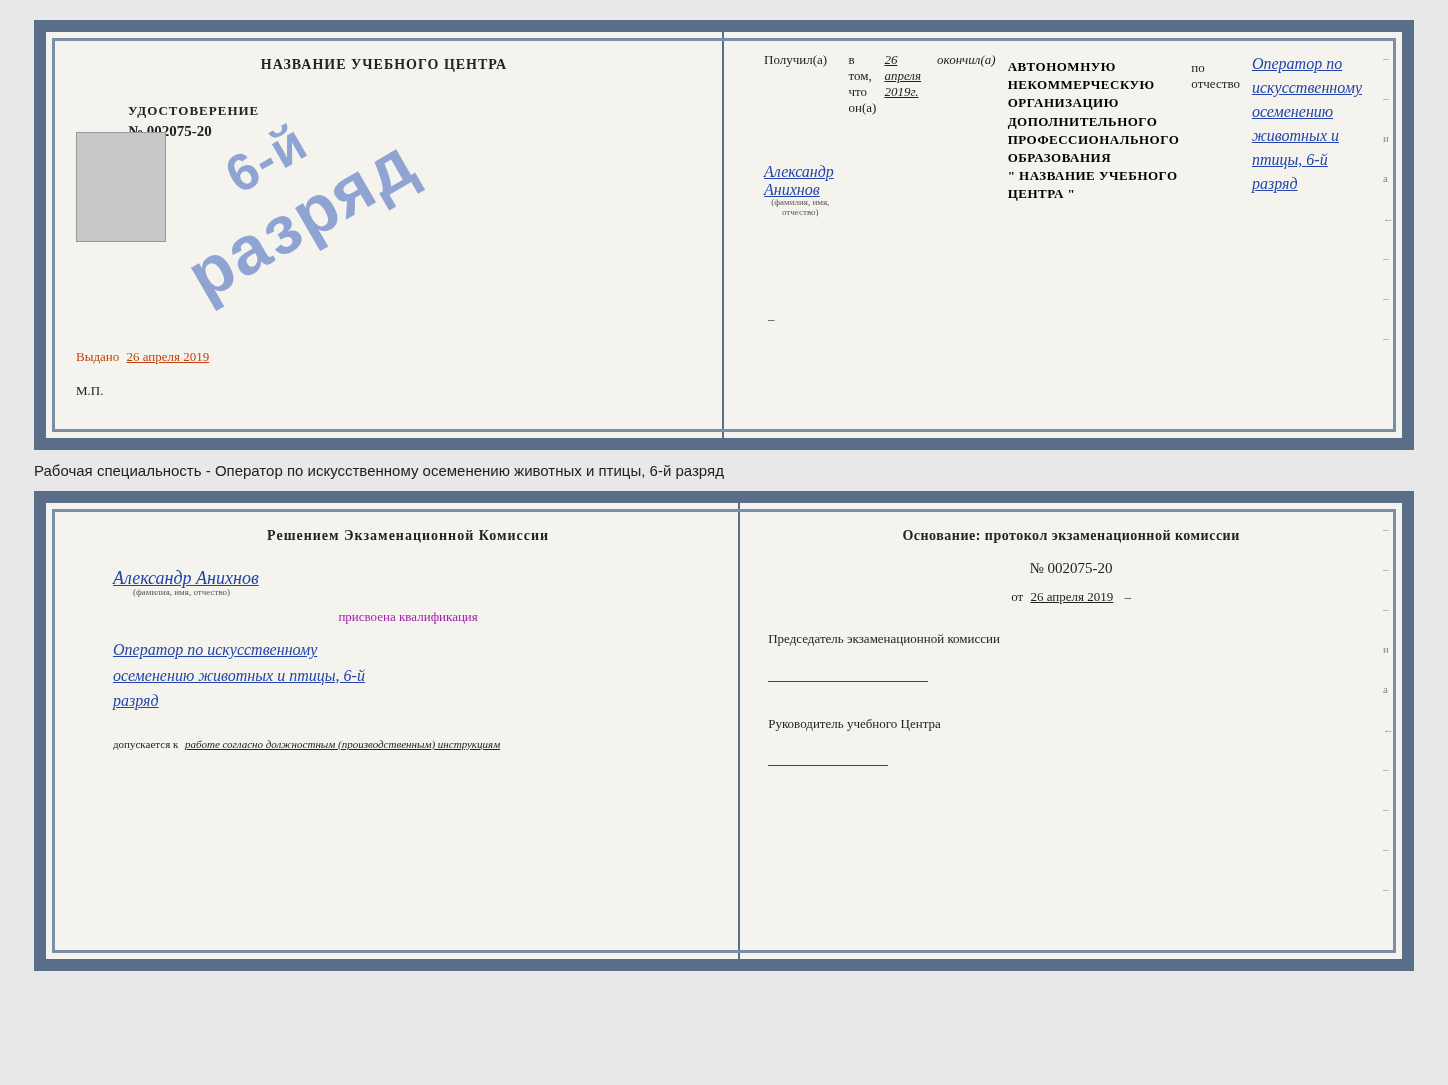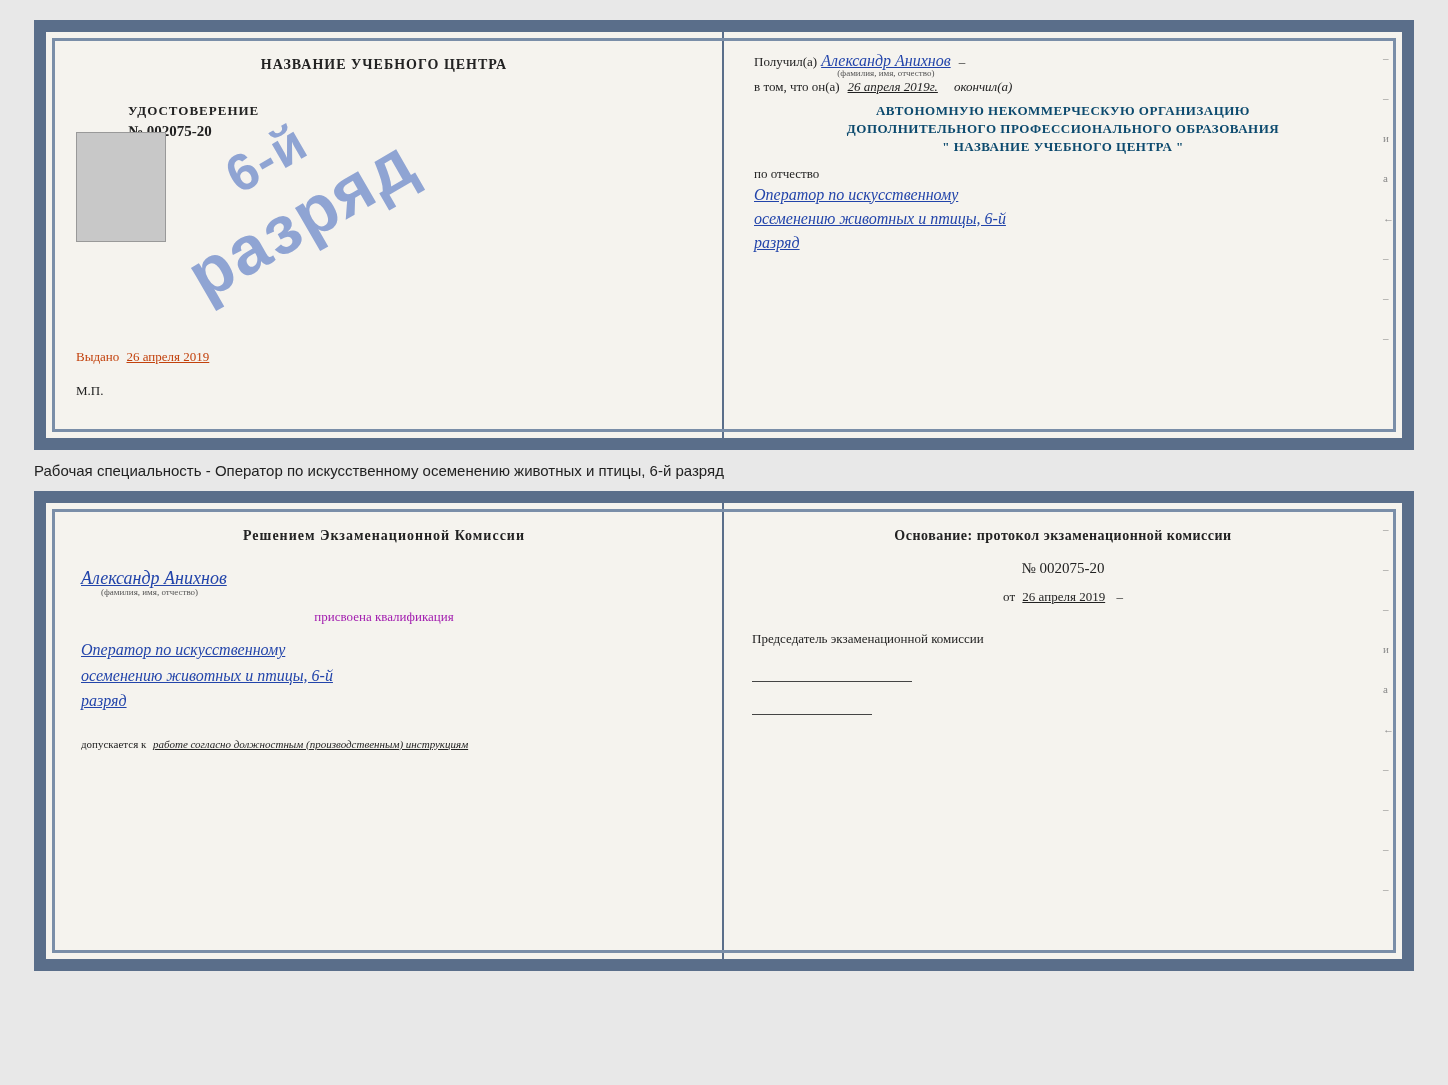--- a/index.html
+++ b/index.html
@@ -130,24 +130,23 @@
       font-weight: bold;
       color: rgba(100, 130, 200, 0.7);
       font-family: Arial, sans-serif;
       white-space: nowrap;
       letter-spacing: 2px;
     }
 
     
     .top-right {
       width: 50%;
-      padding: 20px 30px;
-      display: flex;
-      flex-direction: column;
-      gap: 1px;
+      padding: 20px 40px;
+      display: flex;
+      gap: 12px;
       position: relative;
     }
 
     .received-line {
       font-size: 13px;
       color: #222;
       display: flex;
       align-items: baseline;
       gap: 4px;
       flex-wrap: wrap;
@@ -183,22 +182,21 @@
     }
 
     .date-italic {
       font-style: italic;
       text-decoration: underline;
       color: #222;
     }
 
     .org-text {
       font-size: 13px;
-      color: #0c4a6e;
-      text-align: center;
+      color: #000000;
       font-weight: bold;
       text-transform: uppercase;
       letter-spacing: 0.5px;
       line-height: 1.4;
       margin-top: 6px;
     }
 
     .profession-label {
       font-size: 13px;
       color: #222;
@@ -256,20 +254,21 @@
     }
 
     
     .bottom-left {
       width: 50%;
       border-right: 2px solid #5a6e8a;
       padding: 25px 35px;
       display: flex;
       flex-direction: column;
       gap: 8px;
+      margin-left: 32px;
     }
 
     .decision-text {
       font-size: 14px;
       font-weight: bold;
       text-align: center;
       letter-spacing: 1px;
       color: #222;
       text-transform: capitalize;
     }
@@ -499,20 +498,21 @@
       <div class="protocol-date">
         <span style="font-size:13px;">от</span>
         <span style="font-size:13px; text-decoration:underline; margin-left:4px;">26 апреля 2019</span>
         <span style="font-size:13px; margin-left:8px;">–</span>
       </div>
 
       <div class="chairman-text">Председатель экзаменационной комиссии</div>
 
       <div class="signature-line"></div>
 
+      <div class="head-text">Руководитель учебного Центра</div>
 
       <div class="signature-line2"></div>
 
       <div class="bottom-right-marks">
         <span>–</span>
         <span>–</span>
         <span>–</span>
         <span>и</span>
         <span>а</span>
         <span>←</span>

